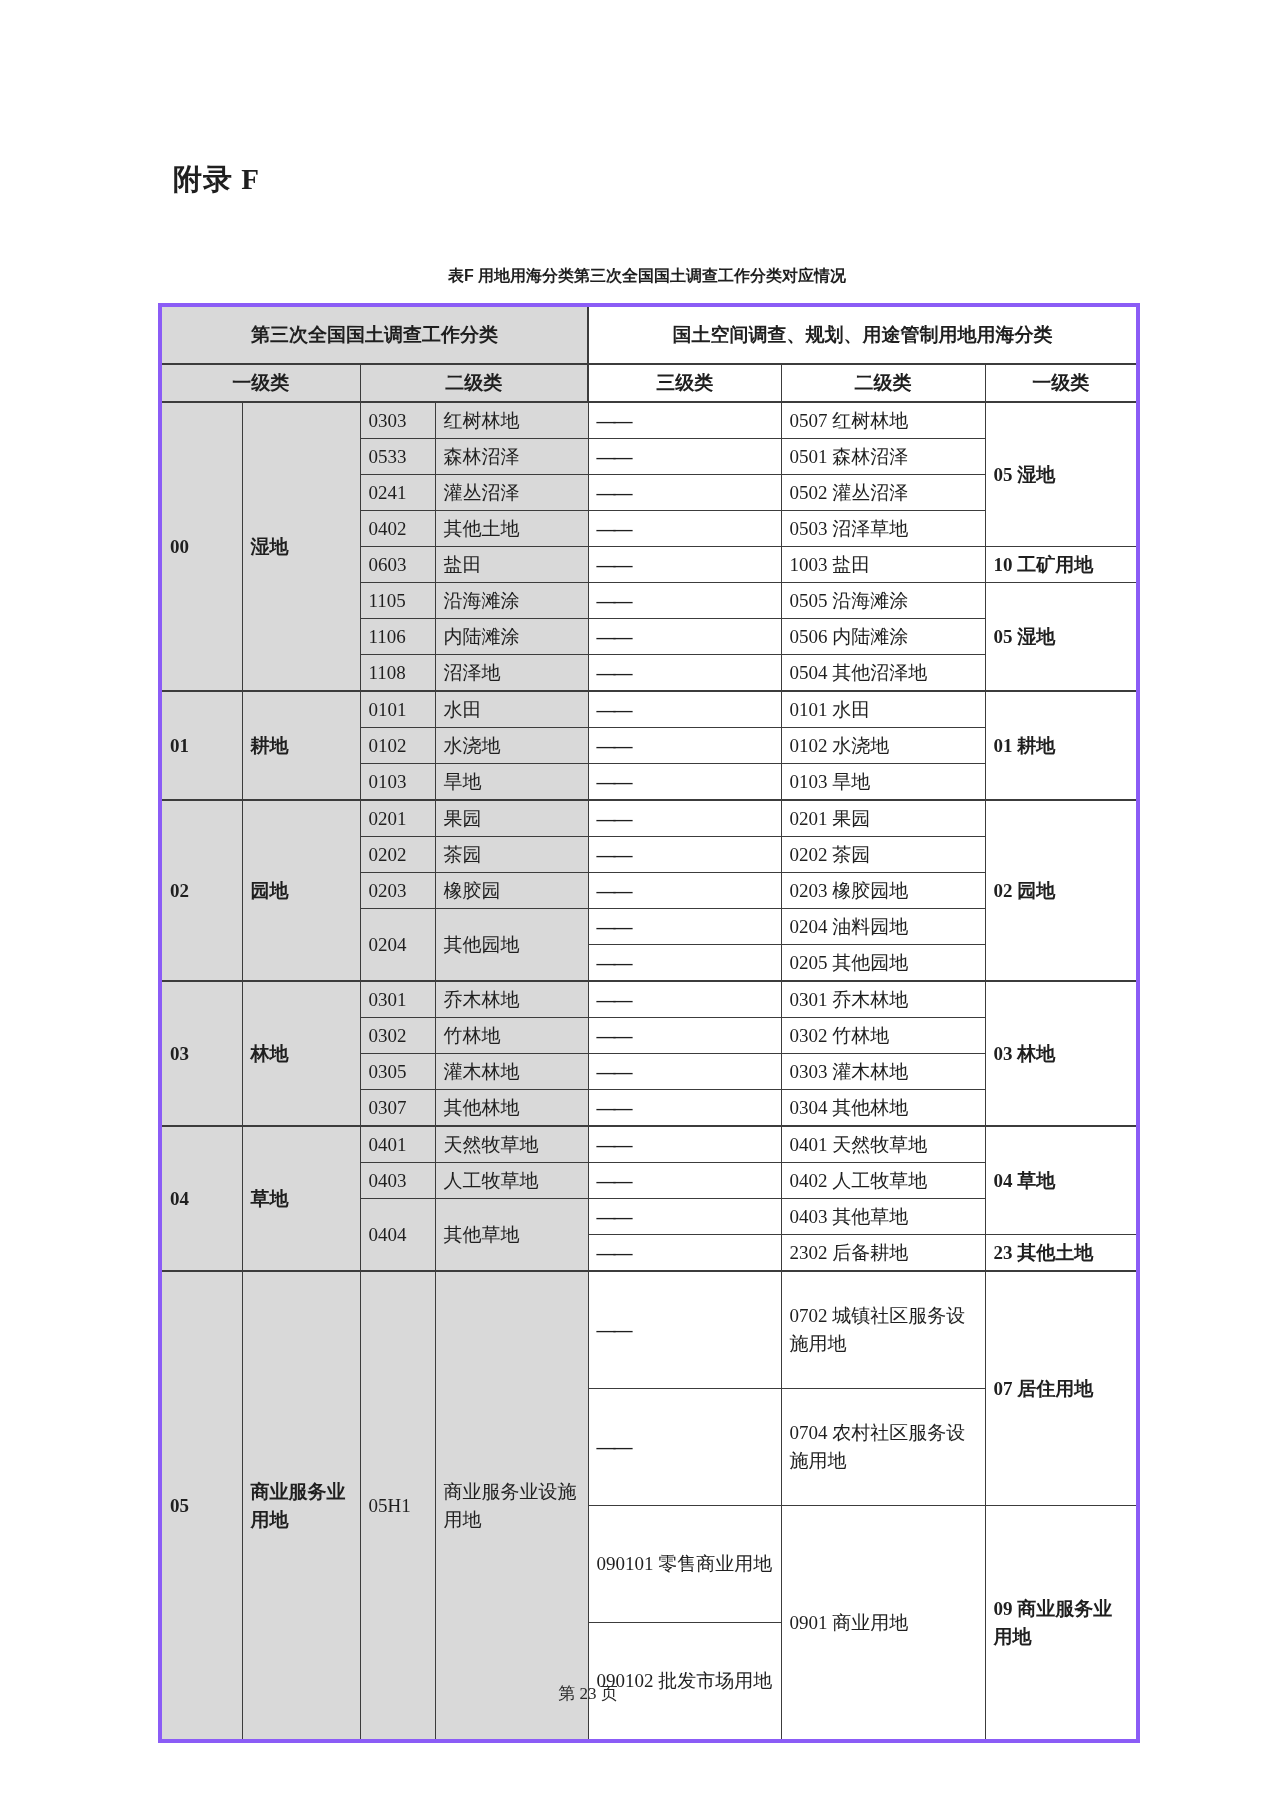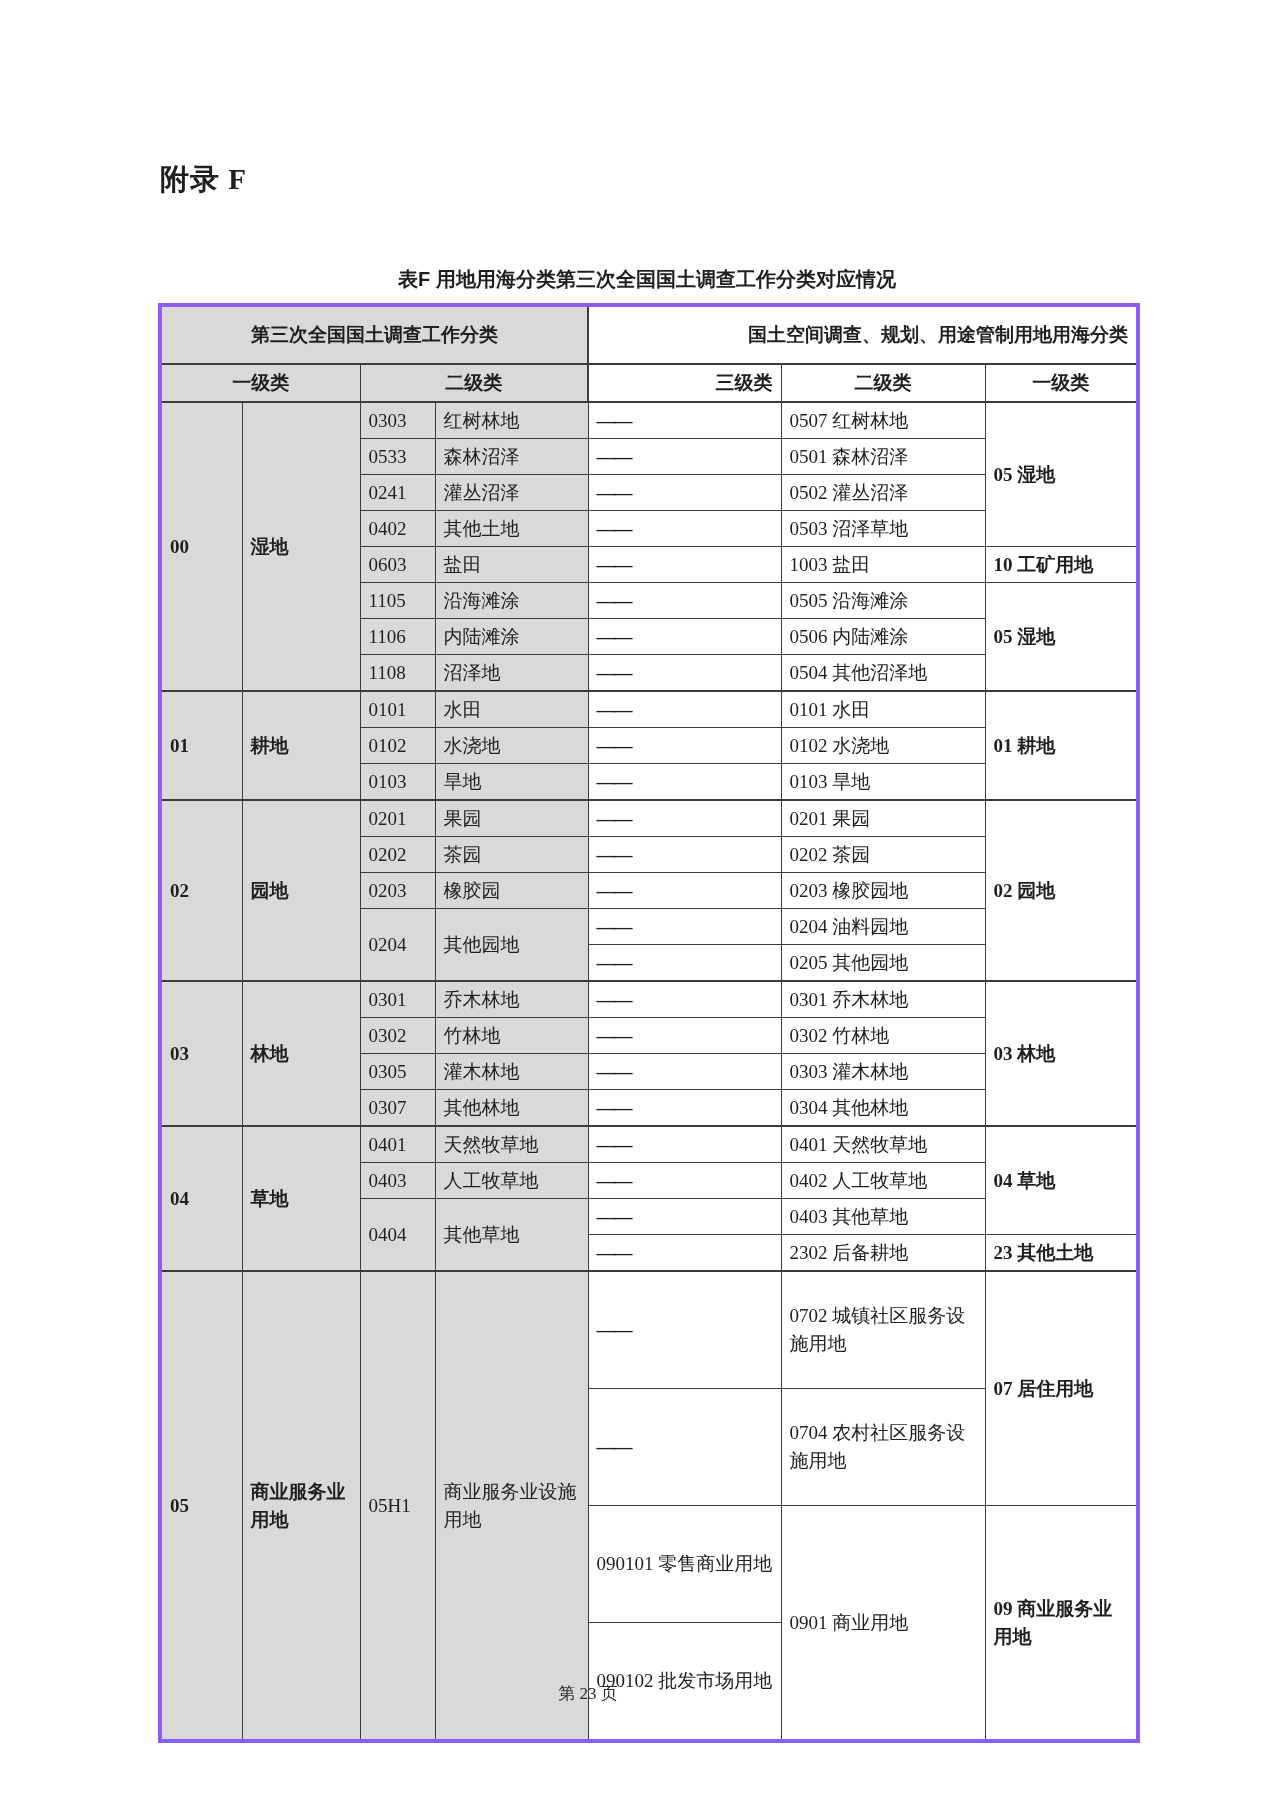--- a/index.html
+++ b/index.html
@@ -8,33 +8,33 @@
     position: relative;
     width: 1280px;
     height: 1810px;
     margin: 0 auto;
     background: #ffffff;
     color: #1f1f1f;
     font-family: "Liberation Serif", "DejaVu Serif", serif;
   }
   .appendix-title {
     position: absolute;
-    left: 160px;
+    left: 173px;
     top: 160px;
     font-size: 29px;
     font-weight: bold;
     letter-spacing: 1px;
   }
   .table-title {
     position: absolute;
     left: 158px;
     top: 266px;
     width: 978px;
     text-align: center;
-    font-size: 20px;
+    font-size: 16px;
     font-weight: bold;
     font-family: "Liberation Sans", "DejaVu Sans", sans-serif;
   }
   table.corr {
     position: absolute;
     left: 158px;
     top: 303px;
     width: 978px;
     border-collapse: collapse;
     table-layout: fixed;
@@ -52,21 +52,21 @@
   thead th { font-weight: bold; text-align: center; }
   thead tr.h1 th {
     height: 52px;
     font-size: 19px;
     font-family: "Liberation Sans", "DejaVu Sans", sans-serif;
     border-bottom-width: 2px;
   }
   thead tr.h2 th { height: 32px; border-bottom-width: 2px; }
   th.gray { background: #d9d9d9; }
   
-  .vd { border-left-width: 2px !important; text-align: right; }
+  .vd { border-left-width: 2px !important; }
   td.c4 { border-left-width: 2px; }
   
   td.c0, td.c1, td.c2, td.c3 { background: #d9d9d9; }
   td.c0, td.c1, td.c2 { text-align: left; }
   td.c3, td.c4, td.c5, td.c6 { text-align: left; padding-left: 11px; }
   td.c0, td.c1, td.c6 { font-weight: bold; }
   td { height: 31px; }
   tr.group-start td { border-top-width: 2px; }
   tr.tall td { height: 112px; }
   td.dash { font-weight: bold; letter-spacing: -2px; }

